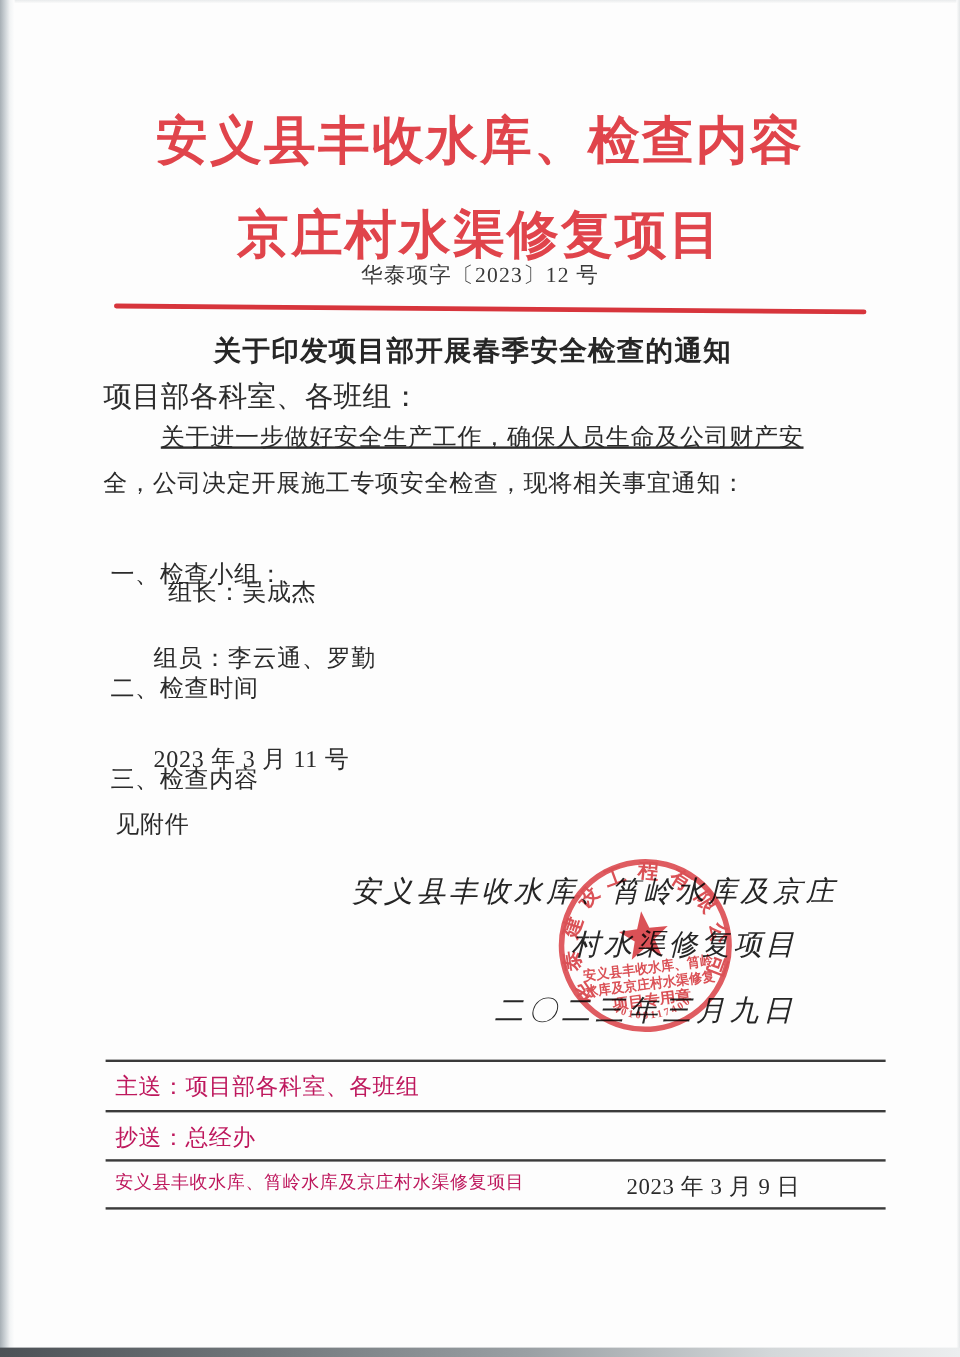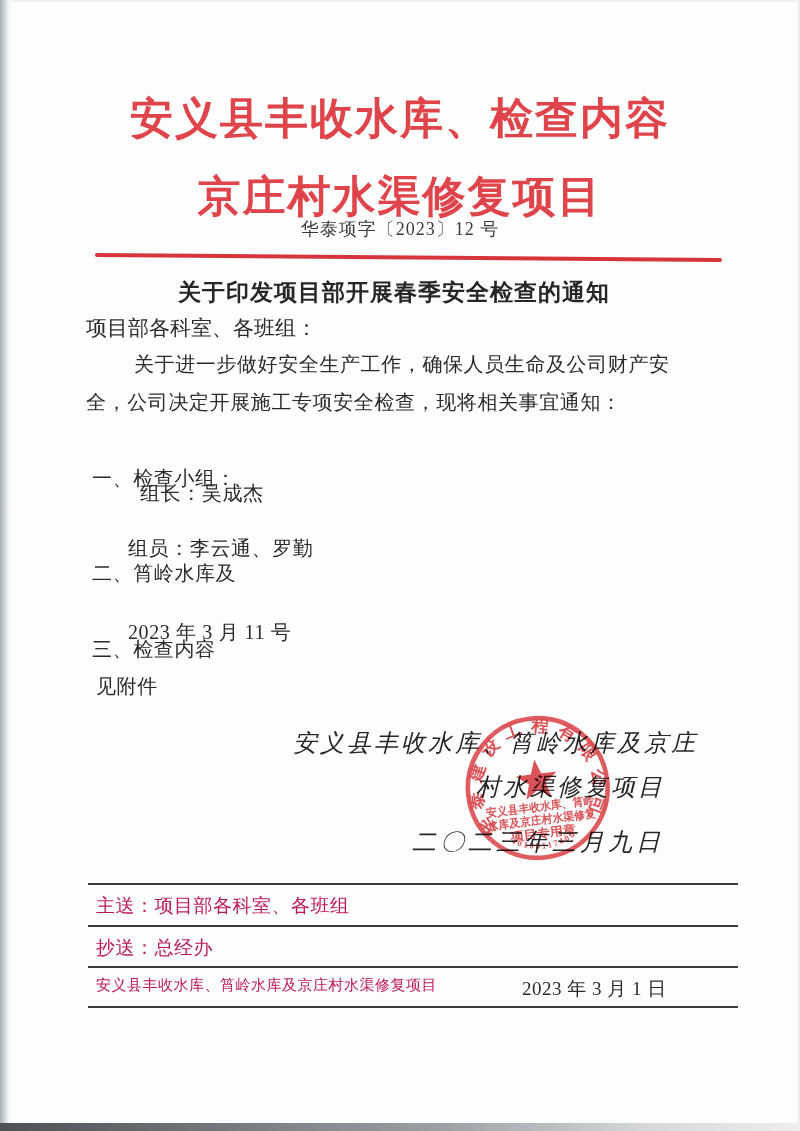--- a/index.html
+++ b/index.html
@@ -22,23 +22,23 @@
   .title{left:0;width:800px;text-align:center;color:#e0444b;
     font-weight:700;font-size:43px;letter-spacing:2px;line-height:54px;}
   .title1{top:92px;}
   .title2{top:150px;margin-top:20px;}
   .doc-number{left:0;top:217px;width:800px;text-align:center;font-size:18px;color:#3a3a3a;letter-spacing:1px;}
   .red-line{left:95px;top:253px;width:627px;height:4px;background:#d7353c;
     transform:rotate(0.45deg);transform-origin:left center;border-radius:2px;}
 
   
   .subject{left:0;top:277px;width:788px;text-align:center;font-weight:700;font-size:23px;color:#262626;letter-spacing:1px;}
-  .addressee{left:86px;top:314px;font-size:21px;}
+  .addressee{left:86px;top:314px;font-size:24px;}
   .para{left:86px;width:640px;font-size:20px;letter-spacing:0.6px;}
-  .para1{top:351px;text-indent:48px;}
+  .para1{top:351px;text-indent:48px;text-decoration:underline;}
   .para2{top:389px;}
   .li{font-size:20px;letter-spacing:0.6px;}
   .li0{left:92px;top:465px;}
   .li1{left:140px;top:480px;}
   .li2{left:128px;top:520px;margin-top:15px;}
   .li3{left:92px;top:560px;}
   .li4{left:128px;top:619px;}
   .li5{left:92px;top:636px;}
   .li6{left:96px;top:673px;}
 
@@ -71,21 +71,21 @@
   <div class="abs red-line"></div>
 
   <div class="abs subject">关于印发项目部开展春季安全检查的通知</div>
   <div class="abs addressee">项目部各科室、各班组：</div>
   <div class="abs para para1">关于进一步做好安全生产工作，确保人员生命及公司财产安</div>
   <div class="abs para para2">全，公司决定开展施工专项安全检查，现将相关事宜通知：</div>
 
   <div class="abs li li0">一、检查小组：</div>
   <div class="abs li li1">组长：吴成杰</div>
   <div class="abs li li2">组员：李云通、罗勤</div>
-  <div class="abs li li3">二、筲岭水库及</div>
+  <div class="abs li li3">二、检查时间</div>
   <div class="abs li li4">2023 年 3 月 11 号</div>
   <div class="abs li li5">三、检查内容</div>
   <div class="abs li li6">见附件</div>
 
   <div class="abs sig sig1">安义县丰收水库、筲岭水库及京庄</div>
   <div class="abs sig sig2">村水渠修复项目</div>
   <div class="abs sig sig-date">二〇二三年三月九日</div>
 
   <div class="abs seal">
     <svg viewBox="0 0 150 150">
@@ -107,21 +107,21 @@
     </svg>
   </div>
 
   <div>
     <div class="abs fline fl0"></div>
     <div class="abs frow fr0">主送：项目部各科室、各班组</div>
     <div class="abs fline fl1"></div>
     <div class="abs frow fr1">抄送：总经办</div>
     <div class="abs fline fl2"></div>
     <div class="abs frow fr2">安义县丰收水库、筲岭水库及京庄村水渠修复项目</div>
-    <div class="abs fdate">2023 年 3 月 1 日</div>
+    <div class="abs fdate">2023 年 3 月 9 日</div>
     <div class="abs fline fl3"></div>
   </div>
 
   <div class="abs edge-top"></div>
   <div class="abs edge-right"></div>
   <div class="abs edge-left"></div>
   <div class="abs edge-bottom"></div>
 </div>
 
 </body></html>

